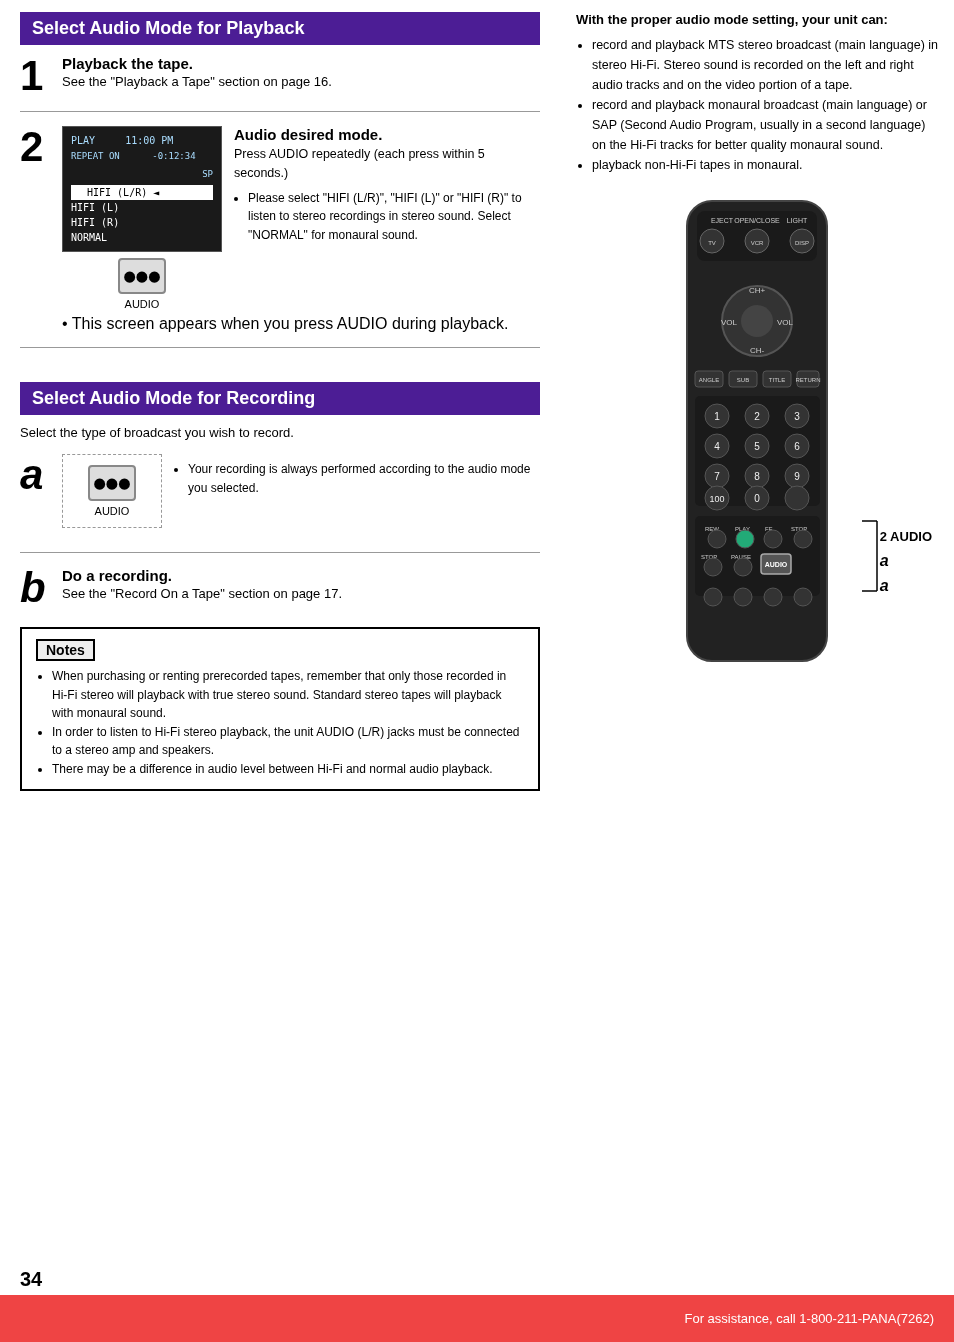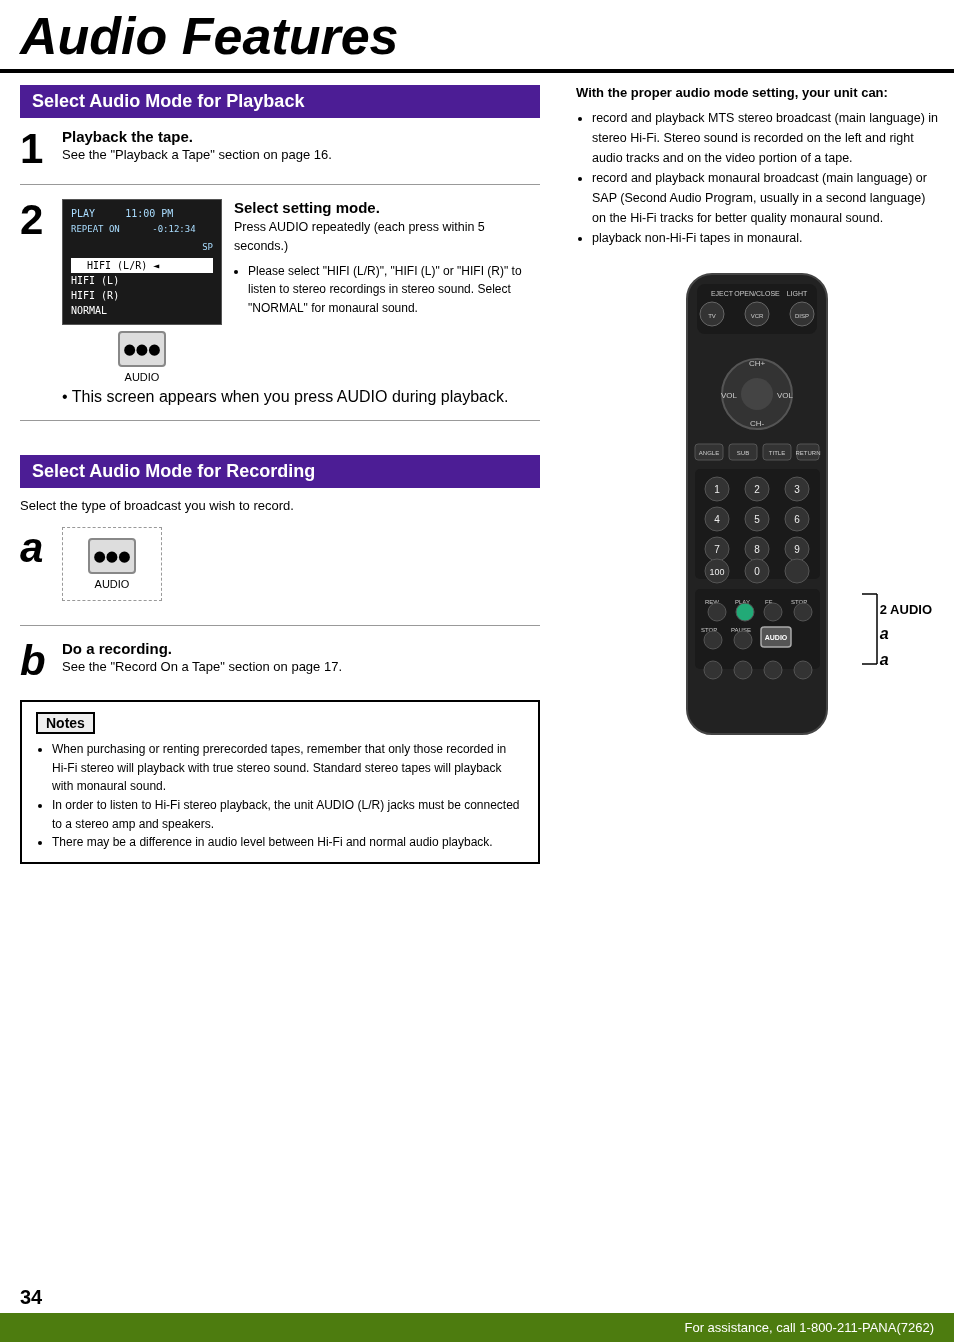--- a/index.html
+++ b/index.html
@@ -258,33 +258,32 @@
       right: 0;
     }
 
     .page-num-txt {
       font-size: 20px;
       font-weight: bold;
       padding: 4px 20px;
     }
 
     .footer-black {
-      background: #4d7c0f;
+      background: #ef4444;
       color: #fff;
       text-align: right;
-      padding: 7px 20px;
+      padding: 16px 20px;
       font-size: 13px;
     }
   </style>
 </head>
 <body>
 
 <div class="page-wrap">
 
-  <div class="page-title">Audio Features</div>
 
   <div class="main-layout">
 
     <div class="left-col">
 
       <div class="section-header">Select Audio Mode for Playback</div>
 
 
       <div class="step-row">
         <div class="step-number">1</div>
@@ -314,21 +313,21 @@
 
               <div class="audio-button-img" style="margin-top:6px;">
                 <div class="audio-btn-icon">
                   <span style="font-size:11px;">⬤⬤⬤</span>
                 </div>
                 <div class="audio-btn-label">AUDIO</div>
               </div>
             </div>
 
             <div class="step2-text">
-              <div class="step-title">Select setting mode.</div>
+              <div class="step-title">Audio desired mode.</div>
               <div class="mode-desc">Press AUDIO repeatedly (each press within 5 seconds.)</div>
               <ul class="bullet-list" style="margin-top:6px;">
                 <li>Please select "HIFI (L/R)", "HIFI (L)" or "HIFI (R)" to listen to stereo recordings in stereo sound. Select "NORMAL" for monaural sound.</li>
               </ul>
             </div>
           </div>
           <p class="screen-note">• This screen appears when you press AUDIO during playback.</p>
         </div>
       </div>
 
@@ -343,20 +342,23 @@
         <div class="step-letter">a</div>
         <div class="step-content">
           <div class="rec-step-a">
             <div class="audio-btn-box">
               <div class="audio-btn-icon">
                 <span style="font-size:11px;">⬤⬤⬤</span>
               </div>
               <div class="audio-btn-label" style="margin-top:4px;">AUDIO</div>
             </div>
             <div class="rec-step-text">
+              <ul class="bullet-list" style="margin-top:6px;">
+                <li>Your recording is always performed according to the audio mode you selected.</li>
+              </ul>
             </div>
           </div>
         </div>
       </div>
 
       <hr class="divider">
 
       <div class="step-row">
         <div class="step-letter">b</div>
         <div class="step-content">

